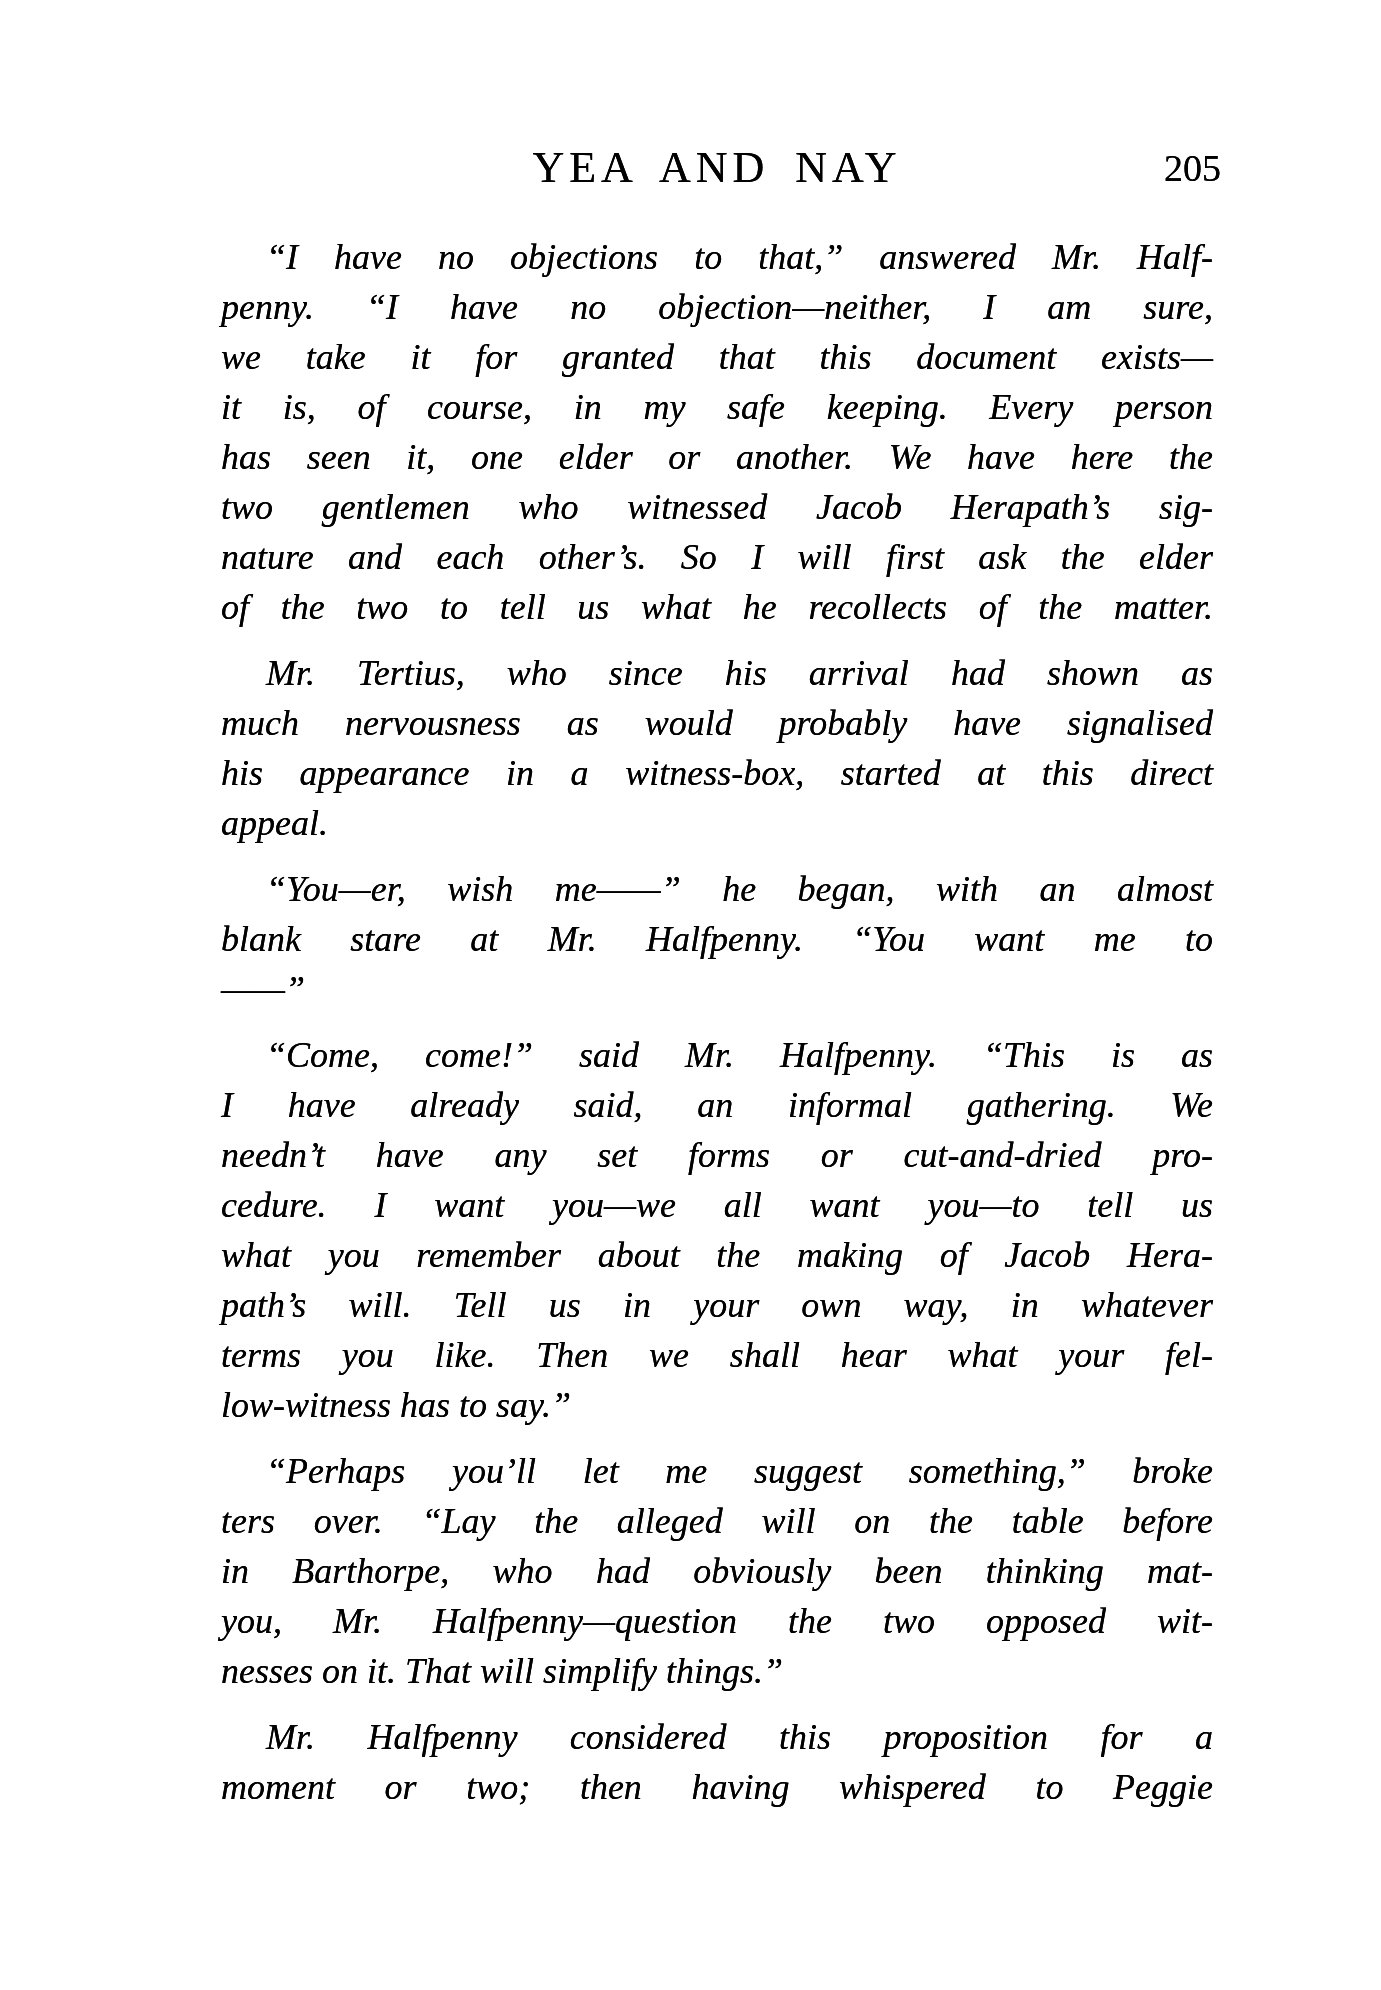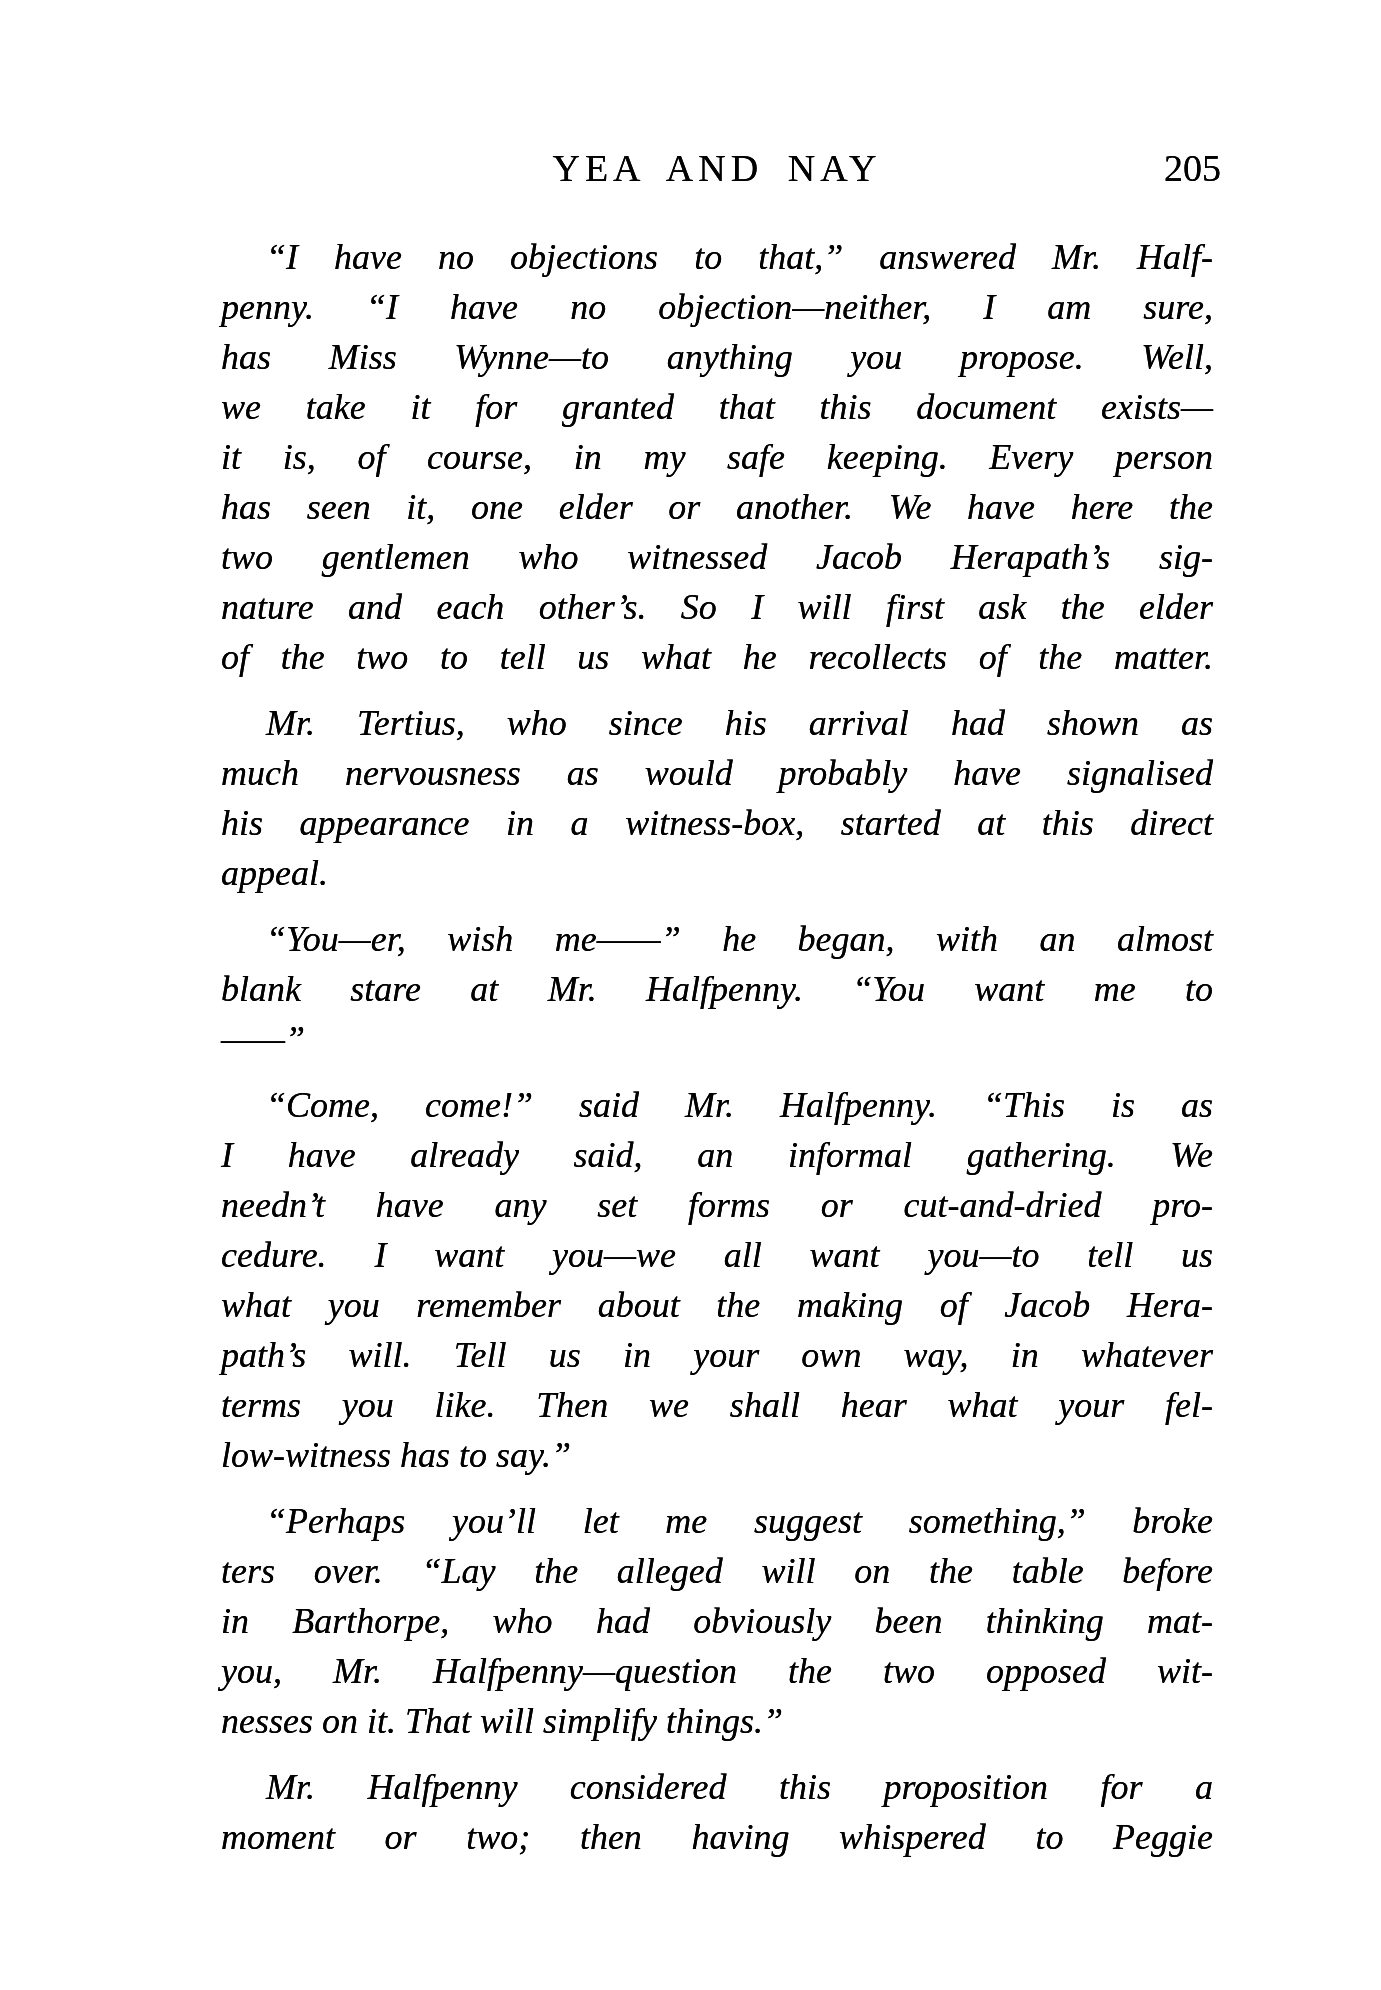--- a/index.html
+++ b/index.html
@@ -20,21 +20,21 @@
   .running-head {
     position: absolute;
     left: 205px;
     top: 148px;
     width: 1024px;
     height: 44px;
   }
   .head-title {
     display: block;
     text-align: center;
-    font-size: 38px;
+    font-size: 44px;
     line-height: 40px;
     letter-spacing: 5px;
     word-spacing: 10px;
     text-shadow: 0 0 0.6px #000;
     white-space: nowrap;
   }
   .head-number {
     position: absolute;
     right: 8px;
     top: 0;
@@ -79,21 +79,20 @@
   <div class="running-head">
     <span class="head-title">YEA AND NAY</span>
     <span class="head-number">205</span>
   </div>
 
   <div class="text-body">
 
     <div class="para">
       <div class="ln j ind">“I have no objections to that,” answered Mr. Half-</div>
       <div class="ln j">penny.  “I have no objection—neither, I am sure,</div>
-      <div class="ln j">has Miss Wynne—to anything you propose.  Well,</div>
       <div class="ln j">we take it for granted that this document exists—</div>
       <div class="ln j">it is, of course, in my safe keeping.  Every person</div>
       <div class="ln j">has seen it, one elder or another.  We have here the</div>
       <div class="ln j">two gentlemen who witnessed Jacob Herapath’s sig-</div>
       <div class="ln j">nature and each other’s.  So I will first ask the elder</div>
       <div class="ln j">of the two to tell us what he recollects of the matter.</div>
     </div>
 
     <div class="para">
       <div class="ln j ind">Mr. Tertius, who since his arrival had shown as</div>

